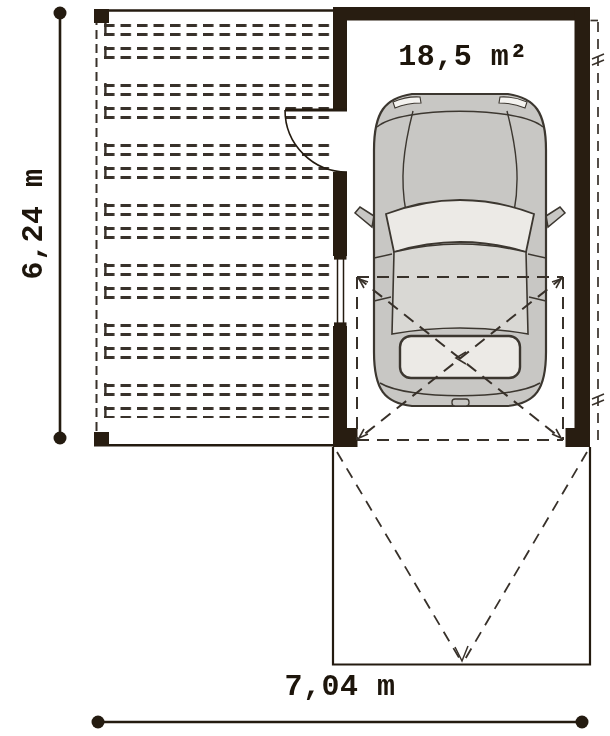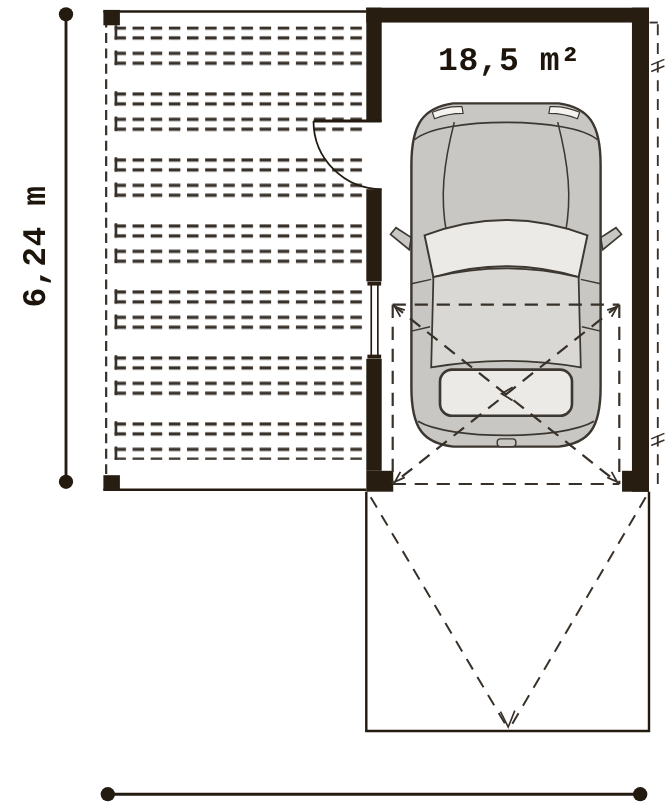--- a/index.html
+++ b/index.html
@@ -123,15 +123,16 @@
     <circle cx="60" cy="438" r="6.5" class="dot"></circle>
   </g>
   <g>
     <line x1="98" y1="722" x2="582" y2="722" class="ln" stroke-width="2.6"></line>
     <circle cx="98" cy="722" r="6.5" class="dot"></circle>
     <circle cx="582" cy="722" r="6.5" class="dot"></circle>
   </g>
 </svg>
 
 <div class="lbl lbl-area">18,5 m²</div>
+<div class="lbl lbl-width">7,04 m</div>
 <div class="lbl lbl-depth">6,24 m</div>
 
 </div>
 
 </body></html>

